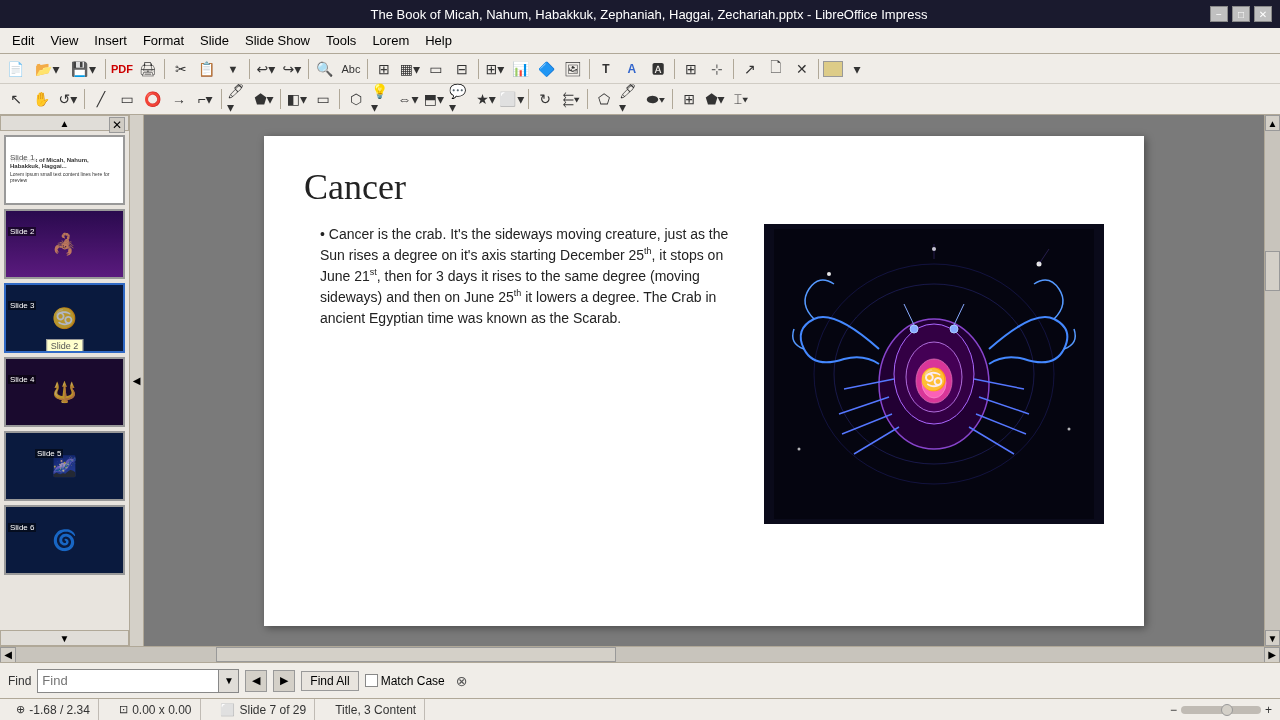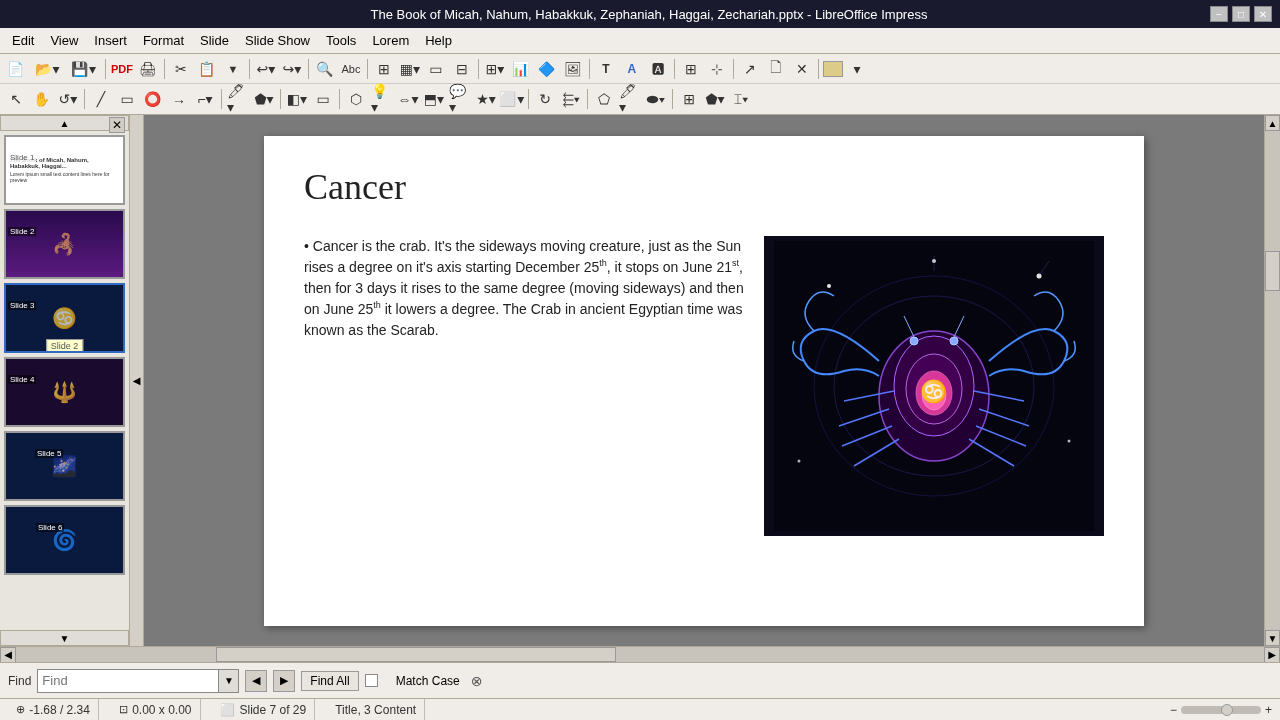--- a/index.html
+++ b/index.html
@@ -182,41 +182,41 @@
       height: 490px;
       box-shadow: 2px 2px 8px rgba(0,0,0,0.4);
       padding: 30px 40px;
       position: relative;
     }
 
     .slide-title {
       font-size: 36px;
       font-weight: normal;
       color: #222;
-      margin-bottom: 28px;
+      margin-bottom: 16px;
       font-family: Georgia, serif;
     }
 
     .slide-content {
       display: flex;
       gap: 20px;
     }
 
     .slide-text {
       flex: 1;
       font-size: 14px;
       line-height: 1.5;
       color: #222;
     }
 
     .slide-text p {
       margin-bottom: 16px;
     }
 
-    .bullet { margin-left: 0; }
+    .bullet { margin-left: 16px; }
     .bullet::before { content: "• "; }
 
     sup { font-size: 9px; }
 
     .slide-image {
       width: 340px;
       height: 300px;
       background: #0a0a1a;
       display: flex;
       align-items: center;
@@ -278,21 +278,21 @@
       align-items: center;
       padding: 0 8px;
       gap: 6px;
     }
     .find-label { font-size: 12px; color: #333; }
     .find-input-wrap { display: flex; align-items: center; border: 1px solid #888; background: white; }
     .find-input { border: none; outline: none; font-size: 13px; padding: 2px 4px; width: 180px; }
     .find-dropdown { width: 20px; height: 22px; background: #e0ddd8; border-left: 1px solid #888; display: flex; align-items: center; justify-content: center; cursor: pointer; font-size: 10px; }
     .find-nav-btn { width: 22px; height: 22px; background: #d4d0c8; border: 1px solid #999; display: flex; align-items: center; justify-content: center; cursor: pointer; font-size: 11px; }
     .find-all-btn { padding: 2px 8px; background: #e8e4de; border: 1px solid #999; cursor: pointer; font-size: 12px; }
-    .find-match-case { display: flex; align-items: center; gap: 18px; font-size: 12px; cursor: pointer; }
+    .find-match-case { display: flex; align-items: center; gap: 3px; font-size: 12px; cursor: pointer; }
     .find-checkbox { width: 13px; height: 13px; border: 1px solid #888; background: white; display: flex; align-items: center; justify-content: center; }
     .find-close-icon { width: 22px; height: 22px; display: flex; align-items: center; justify-content: center; cursor: pointer; font-size: 14px; color: #555; }
 
     
     .statusbar {
       height: 22px;
       background: #f0ede8;
       border-top: 1px solid #b0a898;
       display: flex;
       align-items: center;
@@ -473,21 +473,21 @@
           <div class="slide5-bg">
             <span class="thumb-icon" style="color:#88aaff;">🌌</span>
           </div>
           <div class="slide-thumb-label" style="background:rgba(0,0,0,0.5); color:#fff;margin-left:27px;">Slide 5</div>
         </div>
 
         <div class="slide-thumb" style="height:70px;">
           <div class="slide6-bg">
             <span class="thumb-icon" style="color:#aaccff;">🌀</span>
           </div>
-          <div class="slide-thumb-label" style="background:rgba(0,0,0,0.5); color:#fff;margin-left:28px;">Slide 6</div>
+          <div class="slide-thumb-label" style="background:rgba(0,0,0,0.5); color:#fff;">Slide 6</div>
         </div>
 
       </div>
       <div class="slide-scroll-down">▼</div>
     </div>
   </div>
 
   <div class="collapse-handle">
     <span style="font-size:10px;">◀</span>
   </div>

